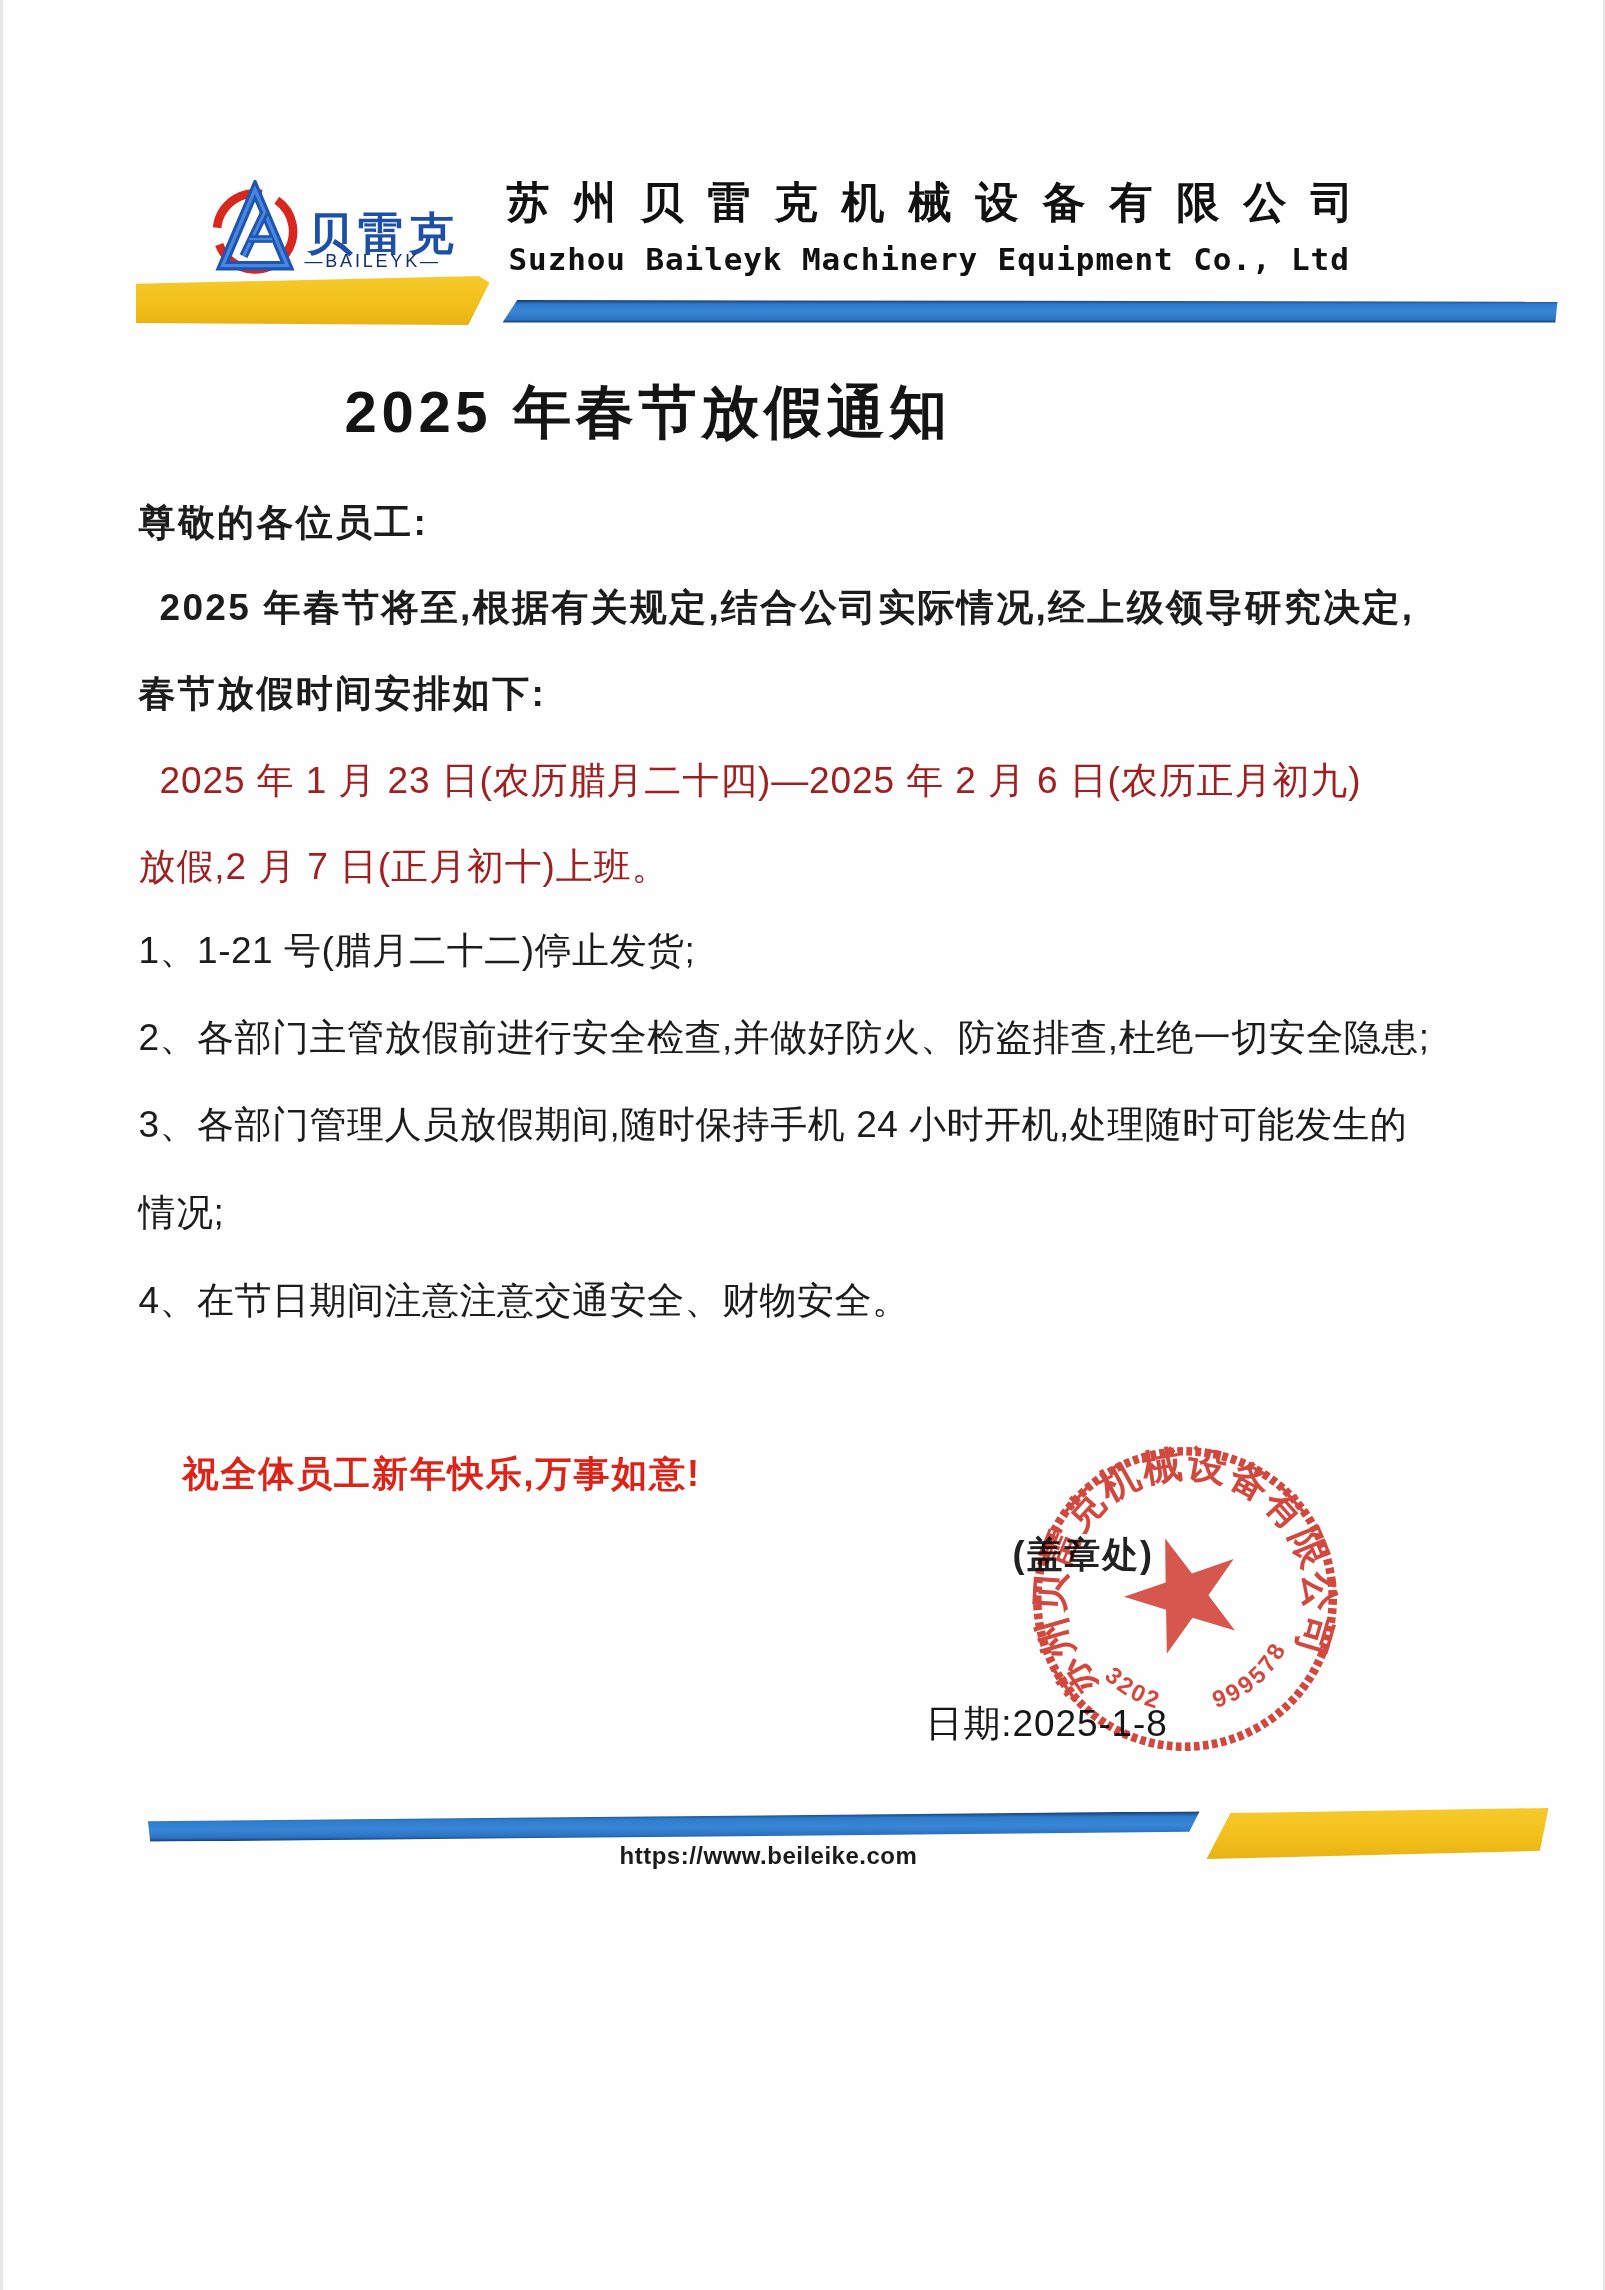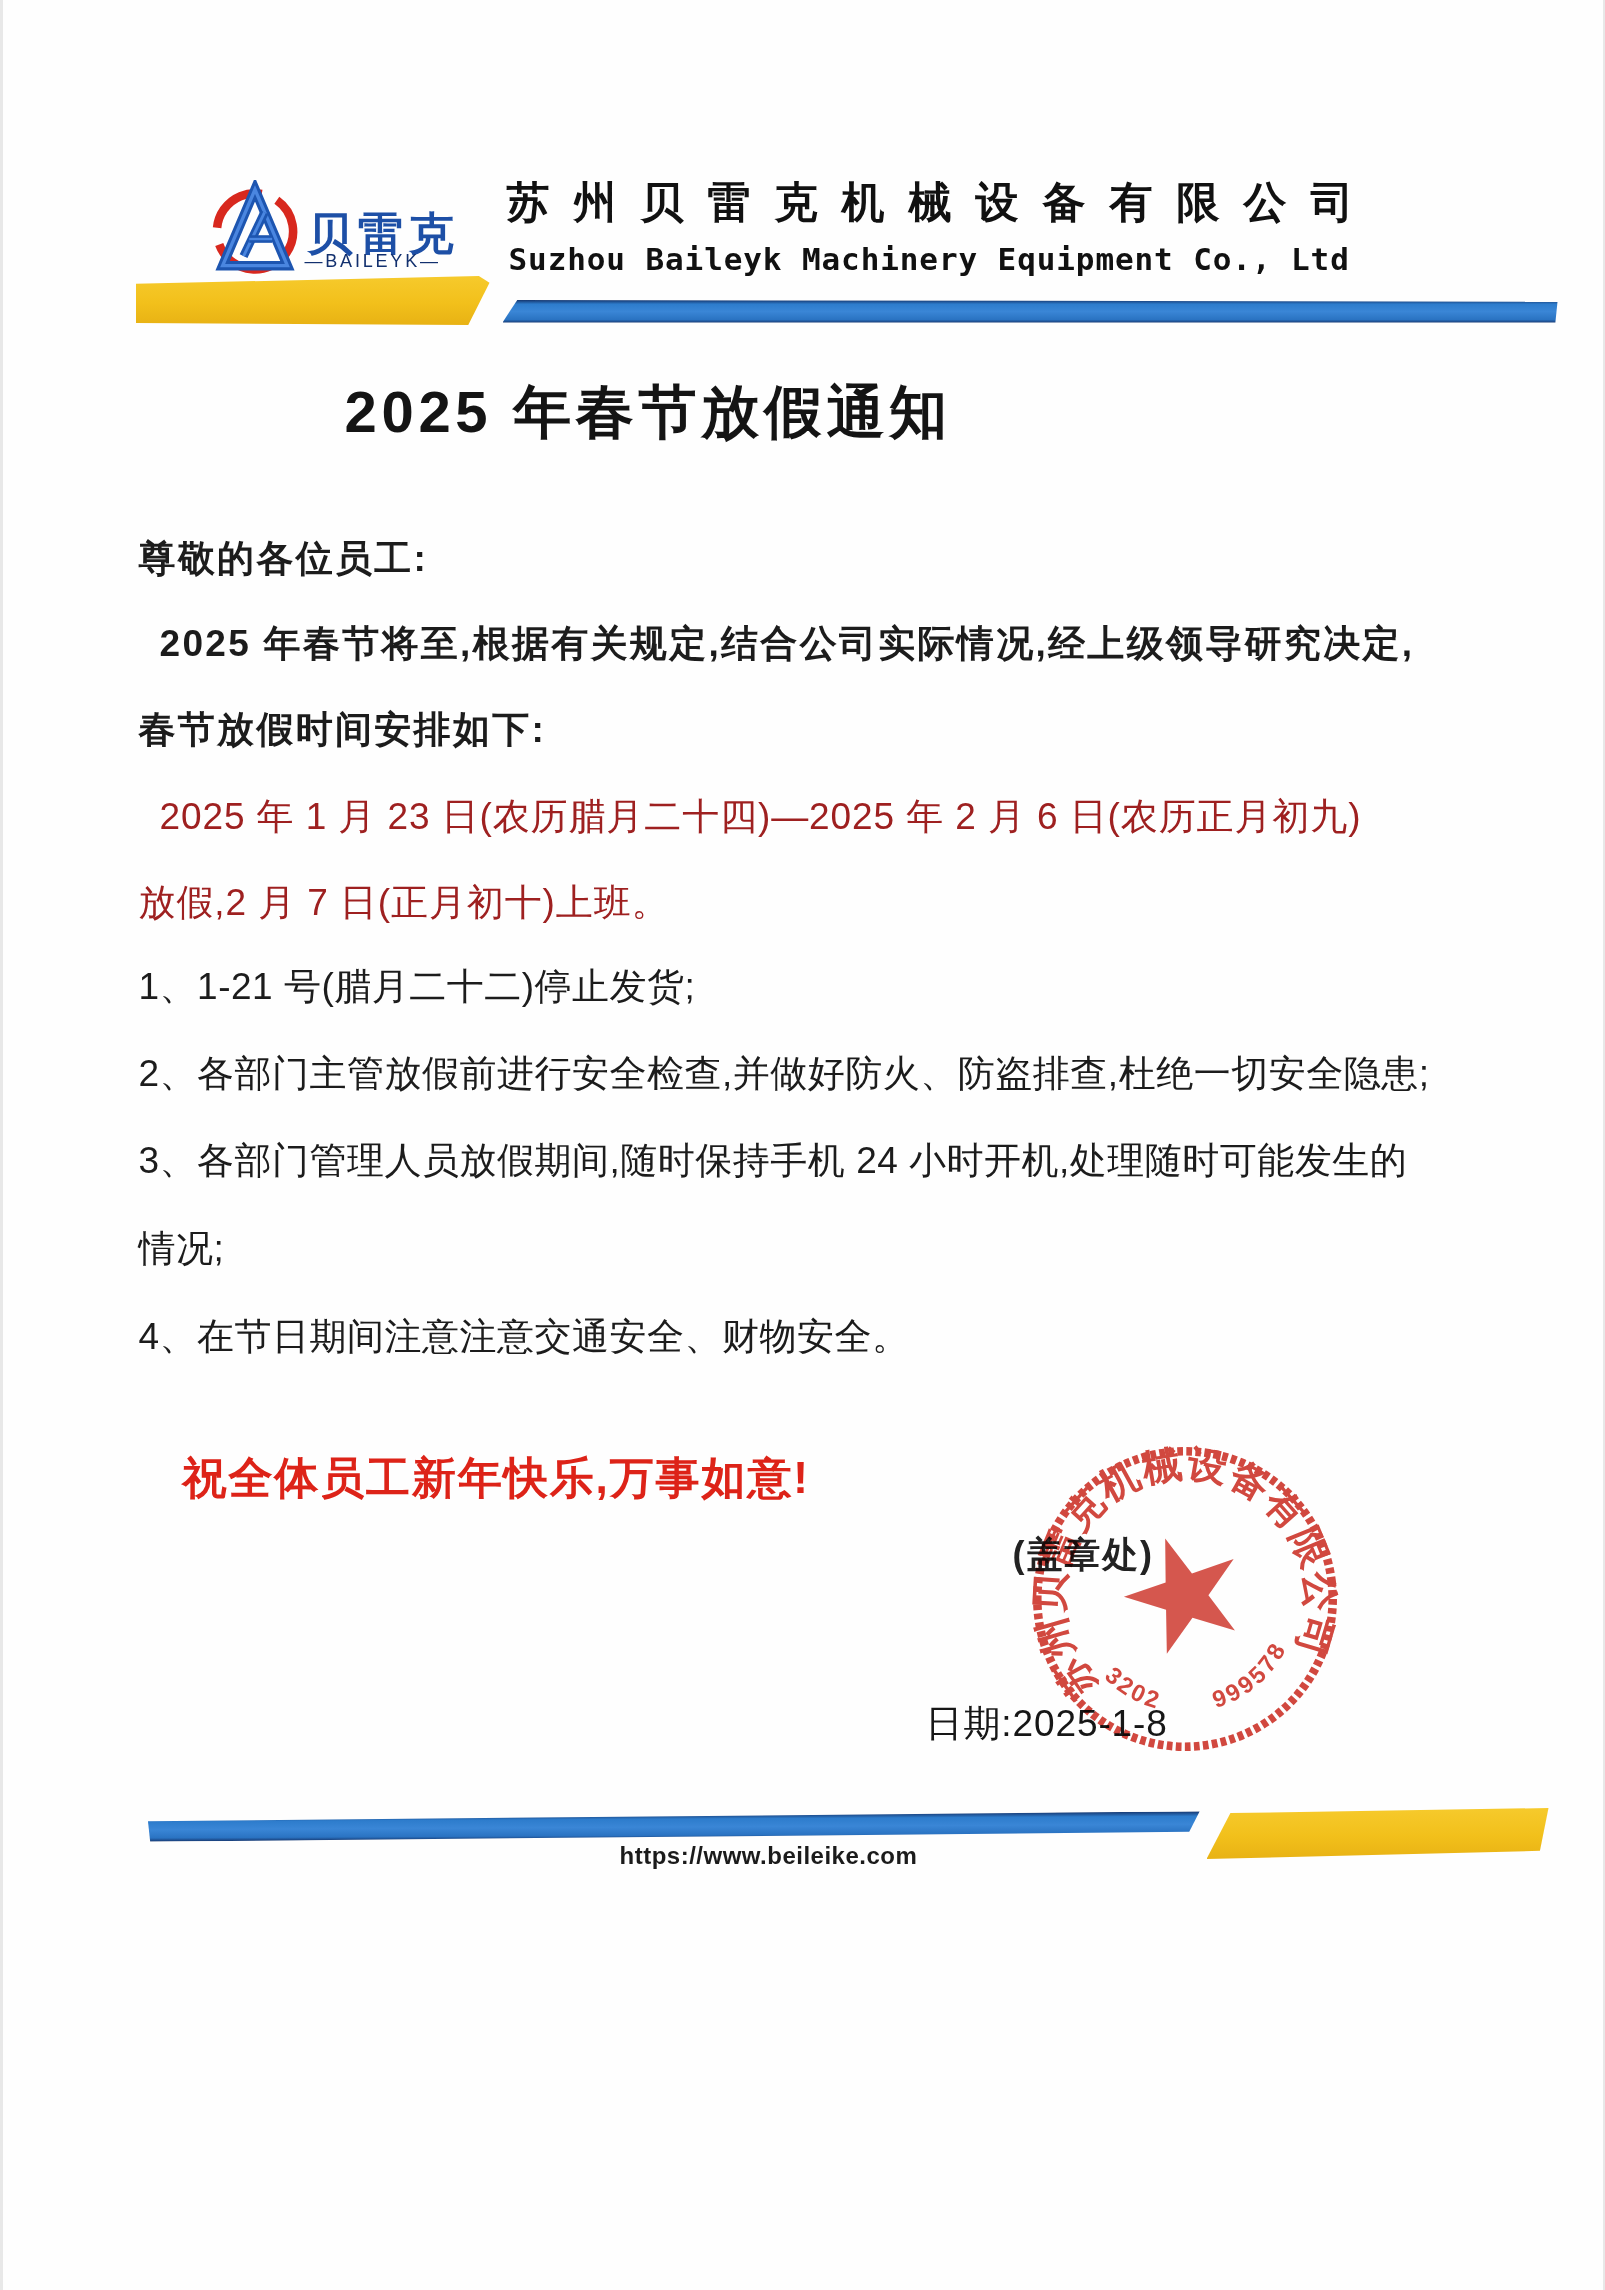--- a/index.html
+++ b/index.html
@@ -38,25 +38,25 @@
     transform:rotate(-0.3deg);
   }
   .bar-yellow-bottom{
     left:1204px;top:1808px;width:342px;height:51px;
     background:linear-gradient(180deg,#f6ca2c 0%,#f2c01b 55%,#e8b214 100%);
     clip-path:polygon(7% 10%, 100% 0%, 97.5% 84%, 0% 100%);
   }
 
   
   .doc-title{left:342px;top:379px;font-size:58px;font-weight:700;letter-spacing:4.7px;color:#141414;}
-  .b{font-size:37px;margin-top:36px;}
+  .b{font-size:37px;}
   .bold{font-weight:700;letter-spacing:2.3px;}
   .reg{font-weight:500;letter-spacing:0.5px;}
   .darkred{color:#9e2020;font-weight:500;letter-spacing:0.9px;}
-  .wish{color:#dd2318;font-weight:700;font-size:44px;letter-spacing:1.9px;}
+  .wish{color:#dd2318;font-weight:700;font-size:36px;letter-spacing:1.9px;}
   .sealtxt{font-size:36px;font-weight:600;letter-spacing:1.9px;color:#222;}
   .datetxt{font-size:37px;font-weight:400;letter-spacing:0.9px;color:#161616;}
   .url{left:617px;top:1842px;font-size:24px;font-weight:700;letter-spacing:0.5px;color:#1b1b1b;}
 
   .stamp{
     position:absolute;left:1020px;top:1437px;width:324px;height:324px;
     mix-blend-mode:multiply;opacity:0.93;
   }
 </style>
 </head>

